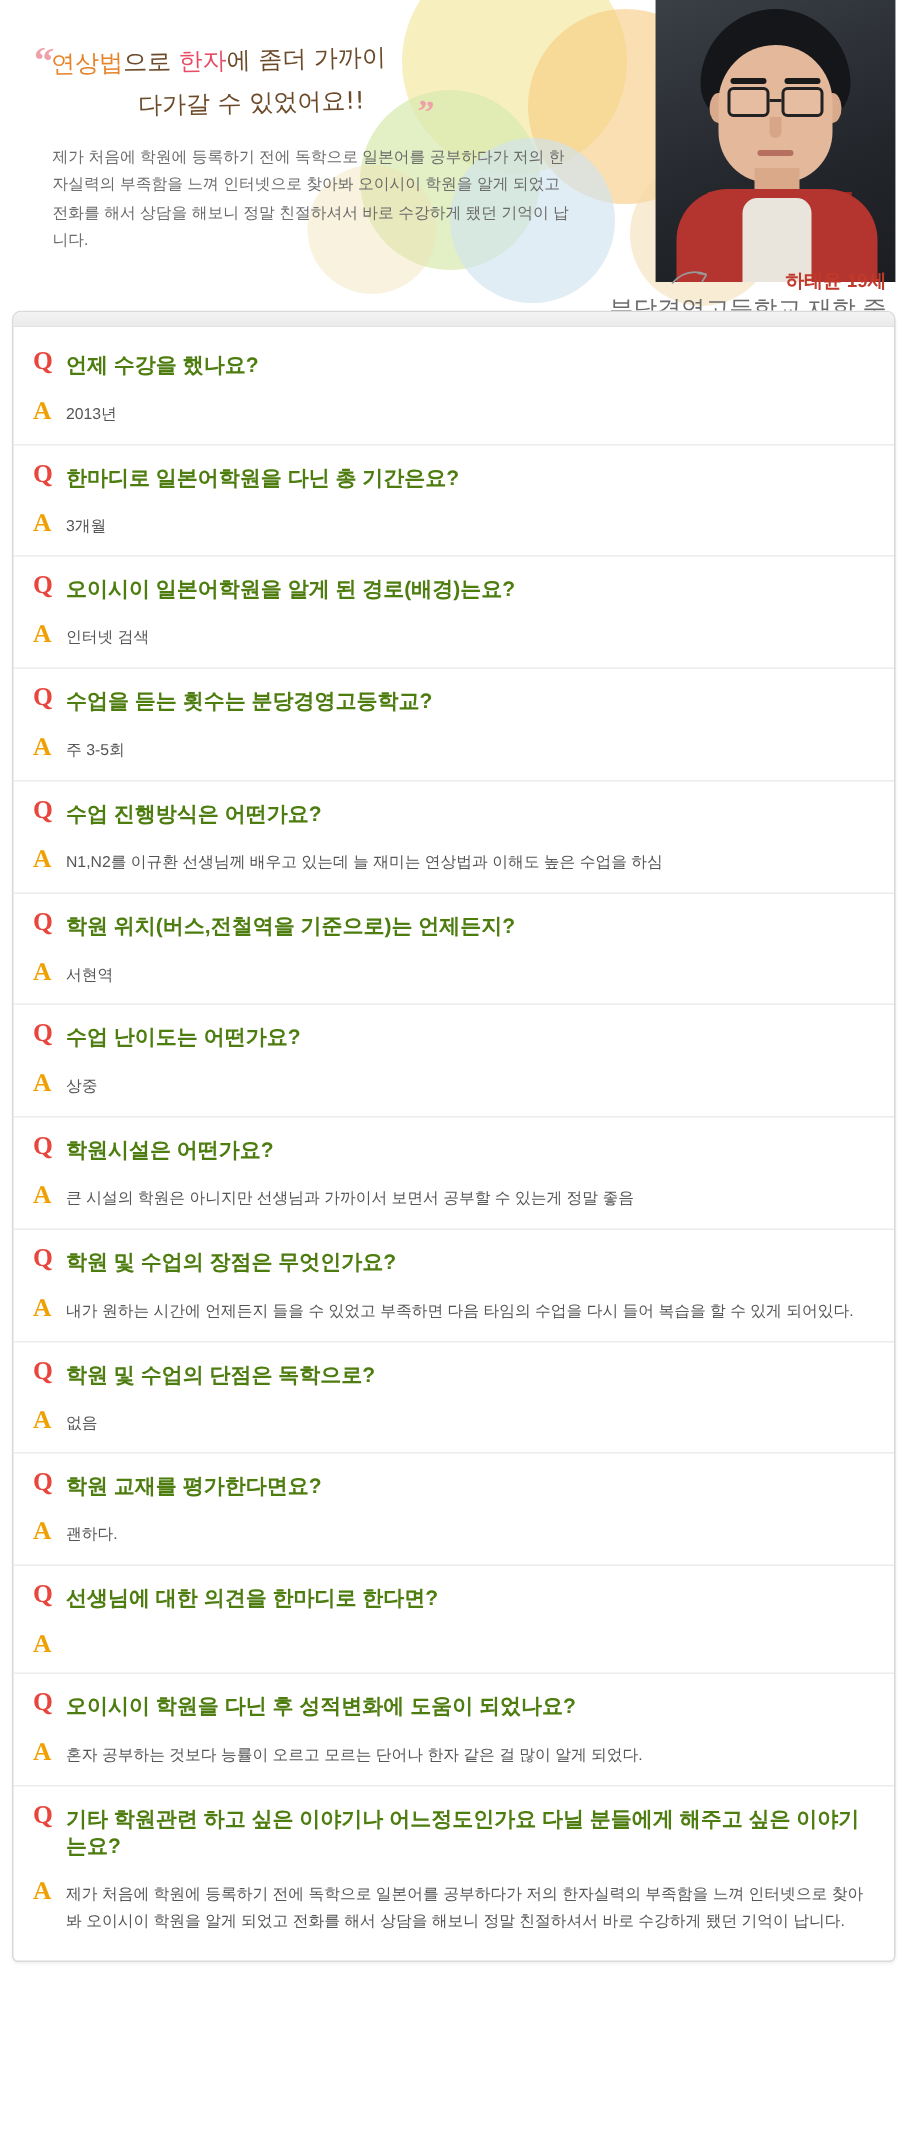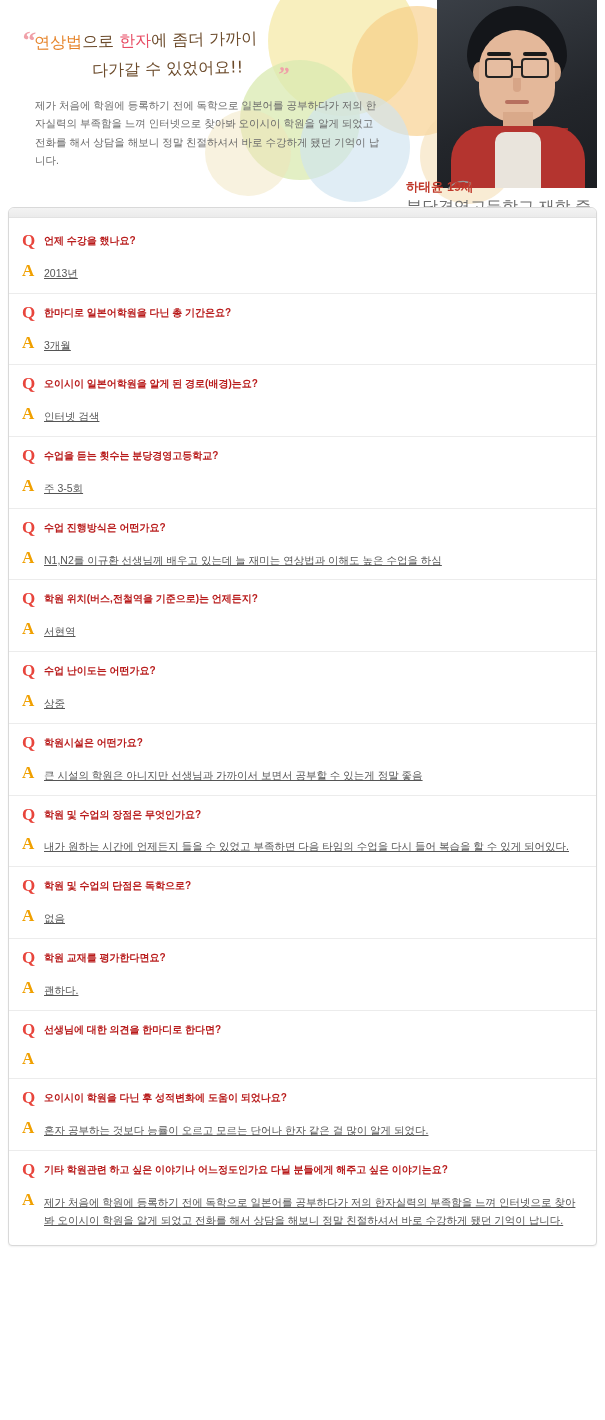--- a/index.html
+++ b/index.html
@@ -116,21 +116,21 @@
     position:absolute; left:58px; top:132px; width:46px; height:56px;
     background:#e9e4dc; border-radius: 10px 10px 0 0;
   }
   .ph-collar-l { position:absolute; left:40px; top:128px; width:34px; height:58px; background:#9b2a26; transform: skewX(10deg); }
   .ph-collar-r { position:absolute; left:92px; top:128px; width:34px; height:58px; background:#9b2a26; transform: skewX(-10deg); }
 
   .name-tag {
     position: absolute;
     right: 14px;
     top: 179px;
-    text-align: left;
+    text-align: right;
     line-height: 1.35;
   }
   .name-tag .nm {
     font-size: 12.5px;
     font-weight: bold;
     color: #c0392b;
   }
   .name-tag .sch {
     font-size: 16px;
     color: #6b6b6b;
@@ -174,33 +174,32 @@
     width: 22px;
     font-family: "Liberation Serif", serif;
     font-weight: bold;
     font-size: 17px;
     line-height: 1.05;
   }
   .mark.qm { color: #e8453c; }
   .mark.am { color: #f0a000; }
 
   .qtext {
-    font-size: 10px;
+    font-size: 14px;
     font-weight: bold;
-    color: #b91c1c;
+    color: #4d7c0f;
     line-height: 1.35;
     padding-top: 2px;
   }
   .atext {
     font-size: 10.5px;
     color: #555;
     line-height: 1.7;
     padding-top: 3px;
     padding-right: 6px;
-    text-decoration: underline;
   }
 </style>
 </head>
 <body>
 
 <div class="header">
   <div class="blob b1"></div>
   <div class="blob b2"></div>
   <div class="blob b3"></div>
   <div class="blob b4"></div>

